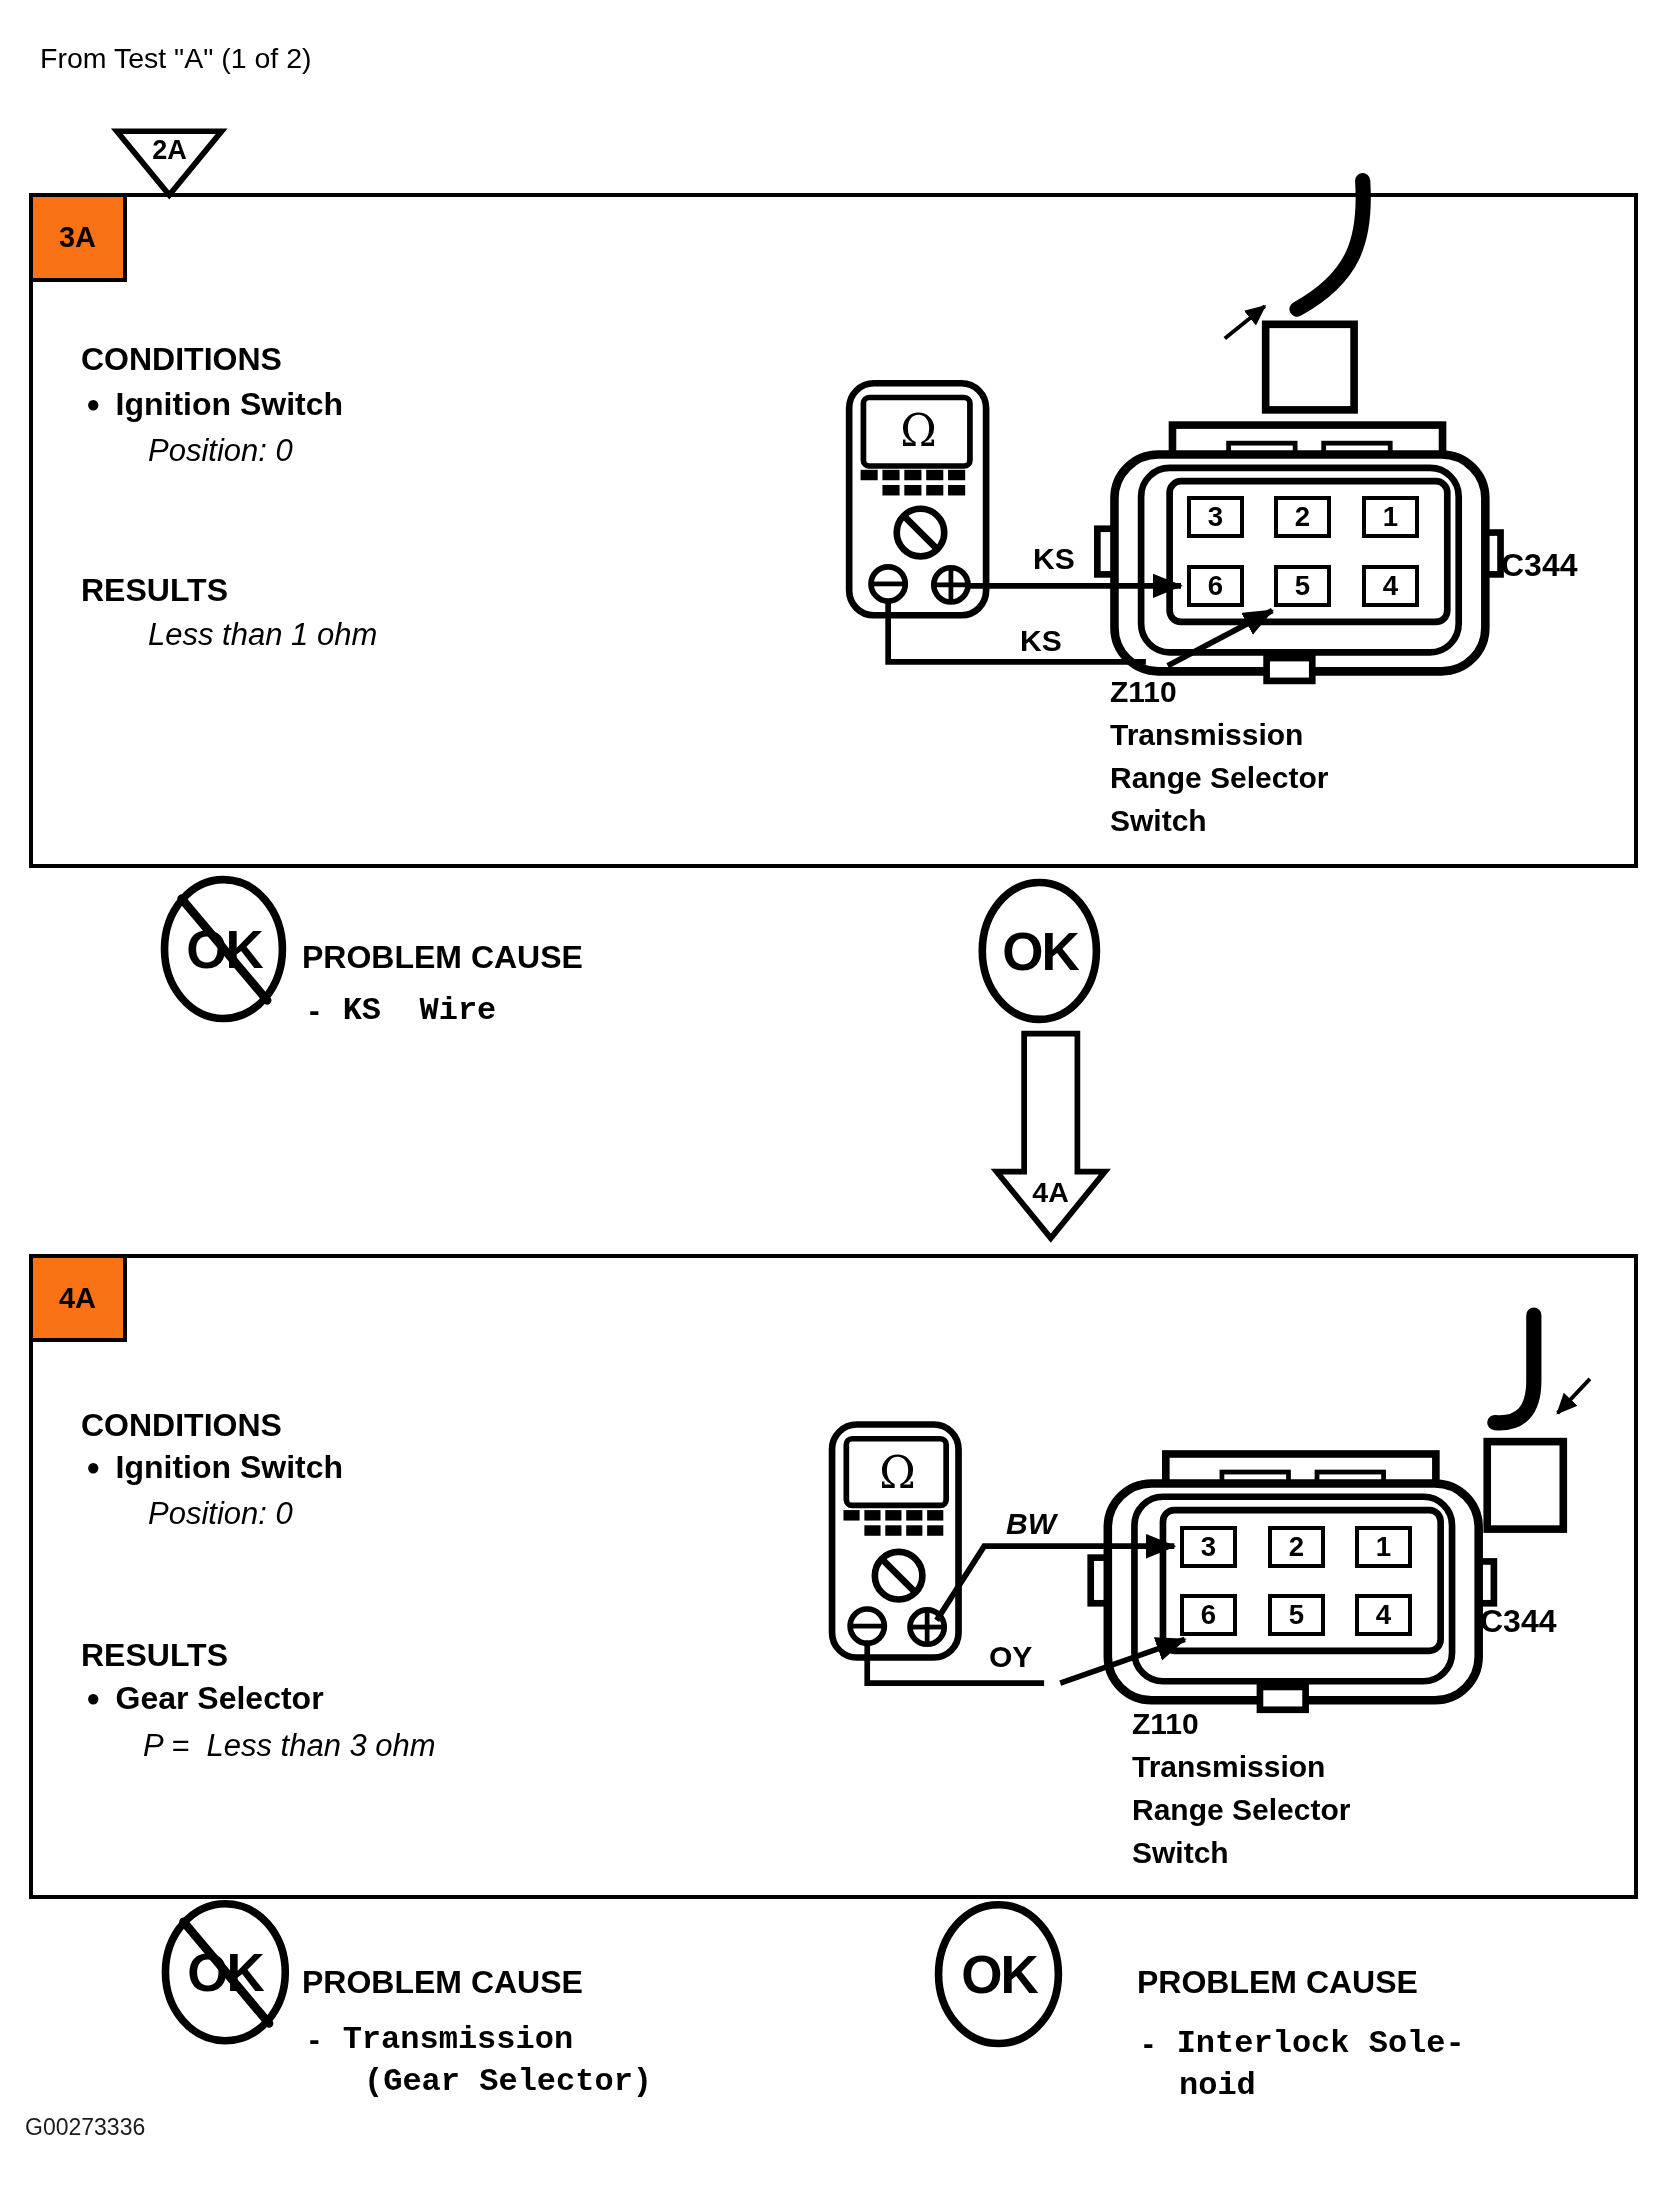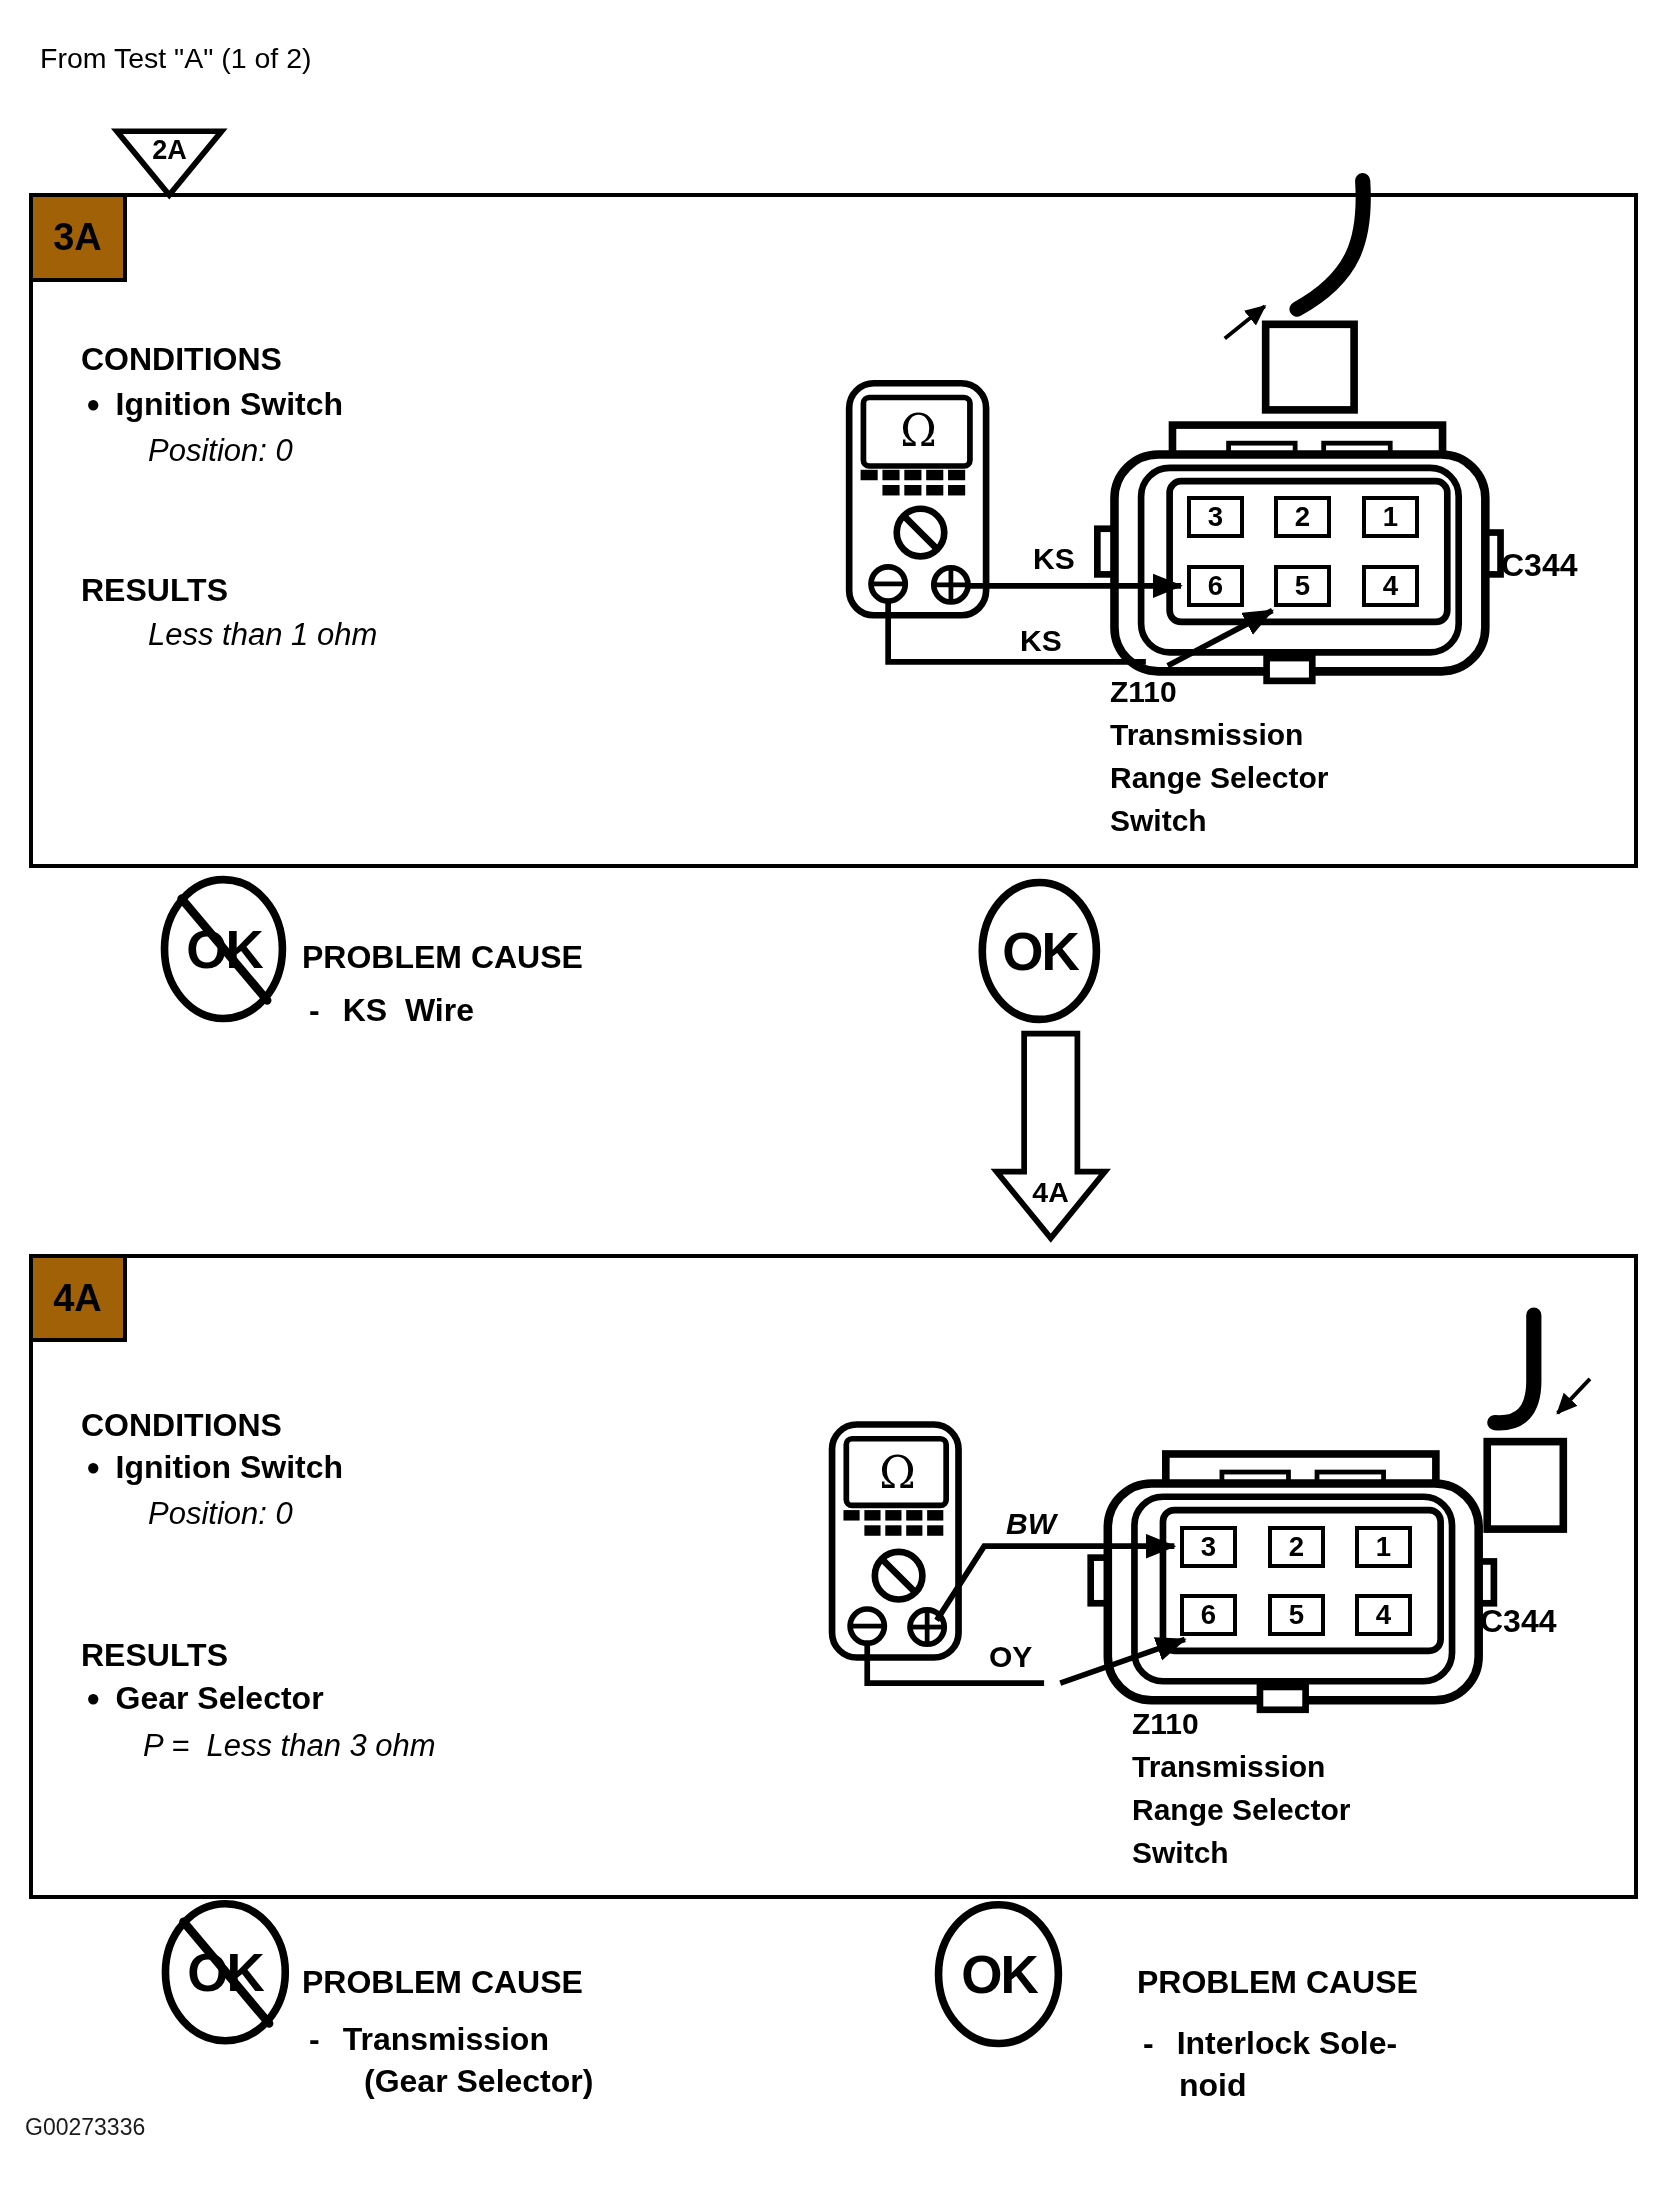--- a/index.html
+++ b/index.html
@@ -11,34 +11,34 @@
   #page { position: relative; width: 1666px; height: 2210px; background: #fff; overflow: hidden; }
   .z1 { position: absolute; left: 0; top: 0; z-index: 1; }
   .z3 { position: absolute; left: 0; top: 0; z-index: 3; pointer-events: none; }
   .abs { position: absolute; z-index: 2; line-height: 1.1; }
   .b  { font-weight: 700; }
   .fs24 { font-size: 23px; } .fs28 { font-size: 27px; }
   .fs30 { font-size: 28.5px; } .fs32 { font-size: 30px; } .fs34 { font-size: 32px; }
   .it { font-style: italic; font-weight: 400; font-size: 31px; white-space: pre; }
   .ws { white-space: pre; }
   .bigbox { position: absolute; z-index: 2; border: 4.8px solid #000; }
-  .tagbox { position: absolute; z-index: 2; border: 4.8px solid #000; background: #a16207;
+  .tagbox { position: absolute; z-index: 2; border: 4.8px solid #000; background: #f97316;
             display: flex; align-items: center; justify-content: center;
-            font-weight: 700; font-size: 38px; }
+            font-weight: 700; font-size: 29px; }
   .pin { position: absolute; z-index: 2; width: 57px; height: 42px; border: 4.8px solid #000;
          background: #fff; display: flex; align-items: center; justify-content: center;
          font-weight: 700; font-size: 27.6px; }
   .okt { position: absolute; z-index: 2; width: 118px; text-align: center;
          font-weight: 700; font-size: 53px; letter-spacing: -1.9px; }
   .bullet-line { display: flex; align-items: flex-start; }
   .dot  { font-size: 24px; line-height: 34px; margin-right: 15px; }
   .dash { font-weight: 700; font-size: 32px; margin-right: 23px; line-height: 1.1; }
   .omega { position: absolute; z-index: 2; font-family: "DejaVu Serif", serif; font-size: 44px; }
   .zline { font-weight: 700; font-size: 30px; line-height: 43px; }
-  .pcitem { font-weight: 700; font-size: 32px; line-height: 1.1; }
+  .pcitem { font-weight: 700; font-size: 32px; line-height: 1.1; font-family: Liberation Mono, monospace; }
 </style>
 </head>
 <body>
 
 <div id="page">
 
   <svg class="z1" width="1666" height="2210" viewBox="0 0 1752 2324">
     <defs>
       <marker id="ah" markerUnits="userSpaceOnUse" markerWidth="34" markerHeight="28" refX="30" refY="13" orient="auto">
         <path d="M0 0 L32 13 L0 26 Z" fill="#000"></path>

